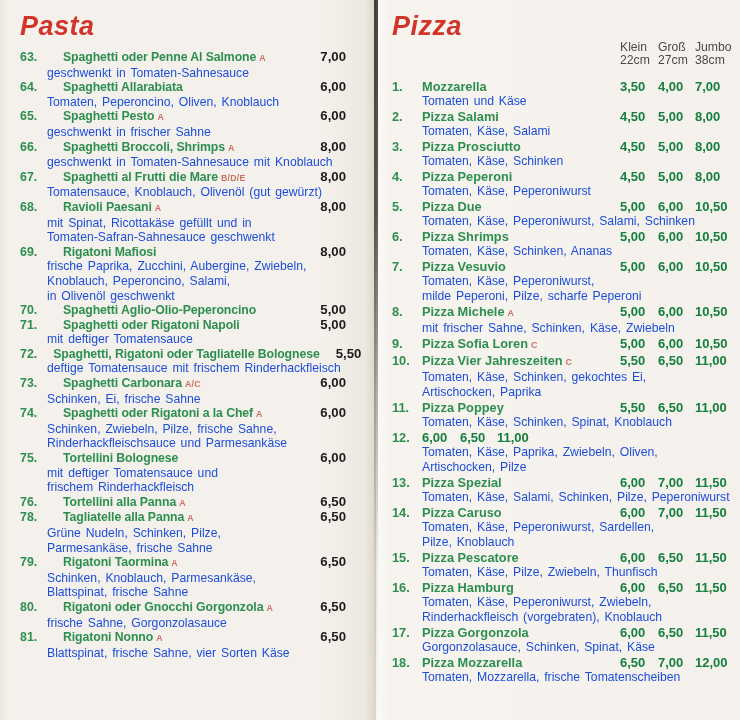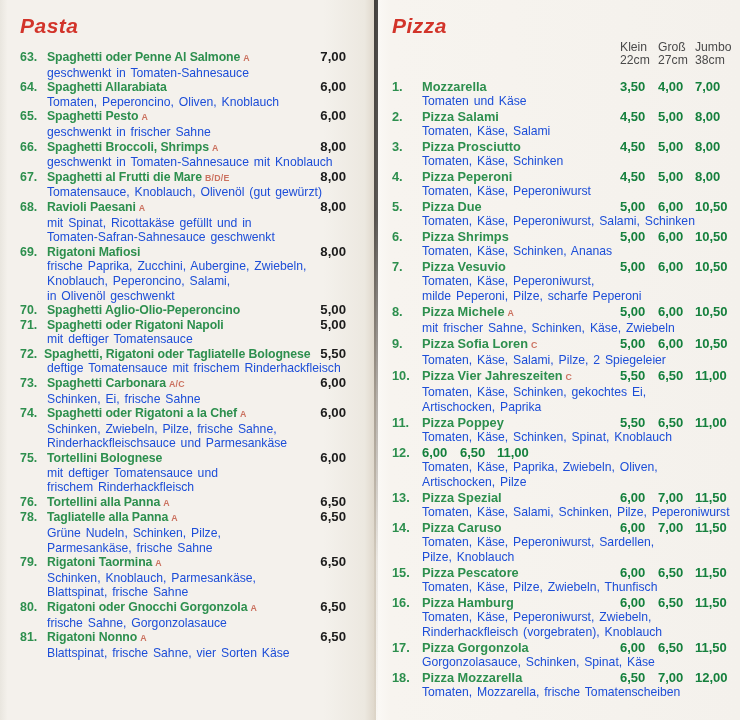--- a/index.html
+++ b/index.html
@@ -24,39 +24,39 @@
     background: linear-gradient(180deg,
       rgba(40,38,36,0.85) 0%, rgba(52,48,45,0.8) 30%,
       rgba(95,85,75,0.45) 55%, rgba(140,128,112,0.15) 78%,
       rgba(150,140,125,0.02) 100%);
   }
   .col { position: absolute; top: 12px; }
   .col-left  { left: 20px;  width: 326px; }
   .col-right { left: 392px; width: 336px; }
 
   .menu-heading {
-    font-size: 21px; line-height: 28px;
+    font-size: 27px; line-height: 28px;
     font-weight: 700; font-style: italic;
     color: #d2342a; letter-spacing: 0.5px;
   }
 
   
   .size-head { display: flex; margin-top: 1px; }
   .size-head .spacer { flex: 1; }
   .hcell { font-size: 12.2px; line-height: 12.8px; color: #4a4a4a; white-space: nowrap; }
   .hcell.k { width: 38px; }
   .hcell.g { width: 37px; }
   .hcell.j { width: 33px; }
 
   
   .items-pasta { margin-top: 10px; }
   .items-pizza { margin-top: 12px; }
 
   .line { display: flex; white-space: nowrap; }
-  .items-pasta .line { line-height: 14.6px; }
+  .items-pasta .line { line-height: 14.6px; gap: 16px; }
   .items-pizza .line { line-height: 15px; }
 
   .num  { font-weight: 700; color: #2d8f4e; }
   .name { flex: 1; font-weight: 700; color: #2d8f4e; overflow: visible; }
   .items-pasta .num  { width: 27px; font-size: 12.4px; }
   .items-pasta .name { font-size: 12.3px; letter-spacing: -0.1px; }
   .items-pizza .num  { width: 30px; font-size: 12.8px; }
   .items-pizza .name { font-size: 12.8px; }
 
   .alg {
@@ -343,21 +343,20 @@
         <div class="desc">mit frischer Sahne, Schinken, Käse, Zwiebeln</div>
       </div>
       <div class="item">
         <div class="line">
           <span class="num">9.</span>
           <span class="name">Pizza Sofia Loren<span class="alg">C</span></span>
           <span class="zprice k">5,00</span>
           <span class="zprice g">6,00</span>
           <span class="zprice j">10,50</span>
         </div>
-        <div class="desc">Tomaten, Käse, Salami, Pilze, 2 Spiegeleier</div>
       </div>
       <div class="item">
         <div class="line">
           <span class="num">10.</span>
           <span class="name">Pizza Vier Jahreszeiten<span class="alg">C</span></span>
           <span class="zprice k">5,50</span>
           <span class="zprice g">6,50</span>
           <span class="zprice j">11,00</span>
         </div>
         <div class="desc">Tomaten, Käse, Schinken, gekochtes Ei,</div>

